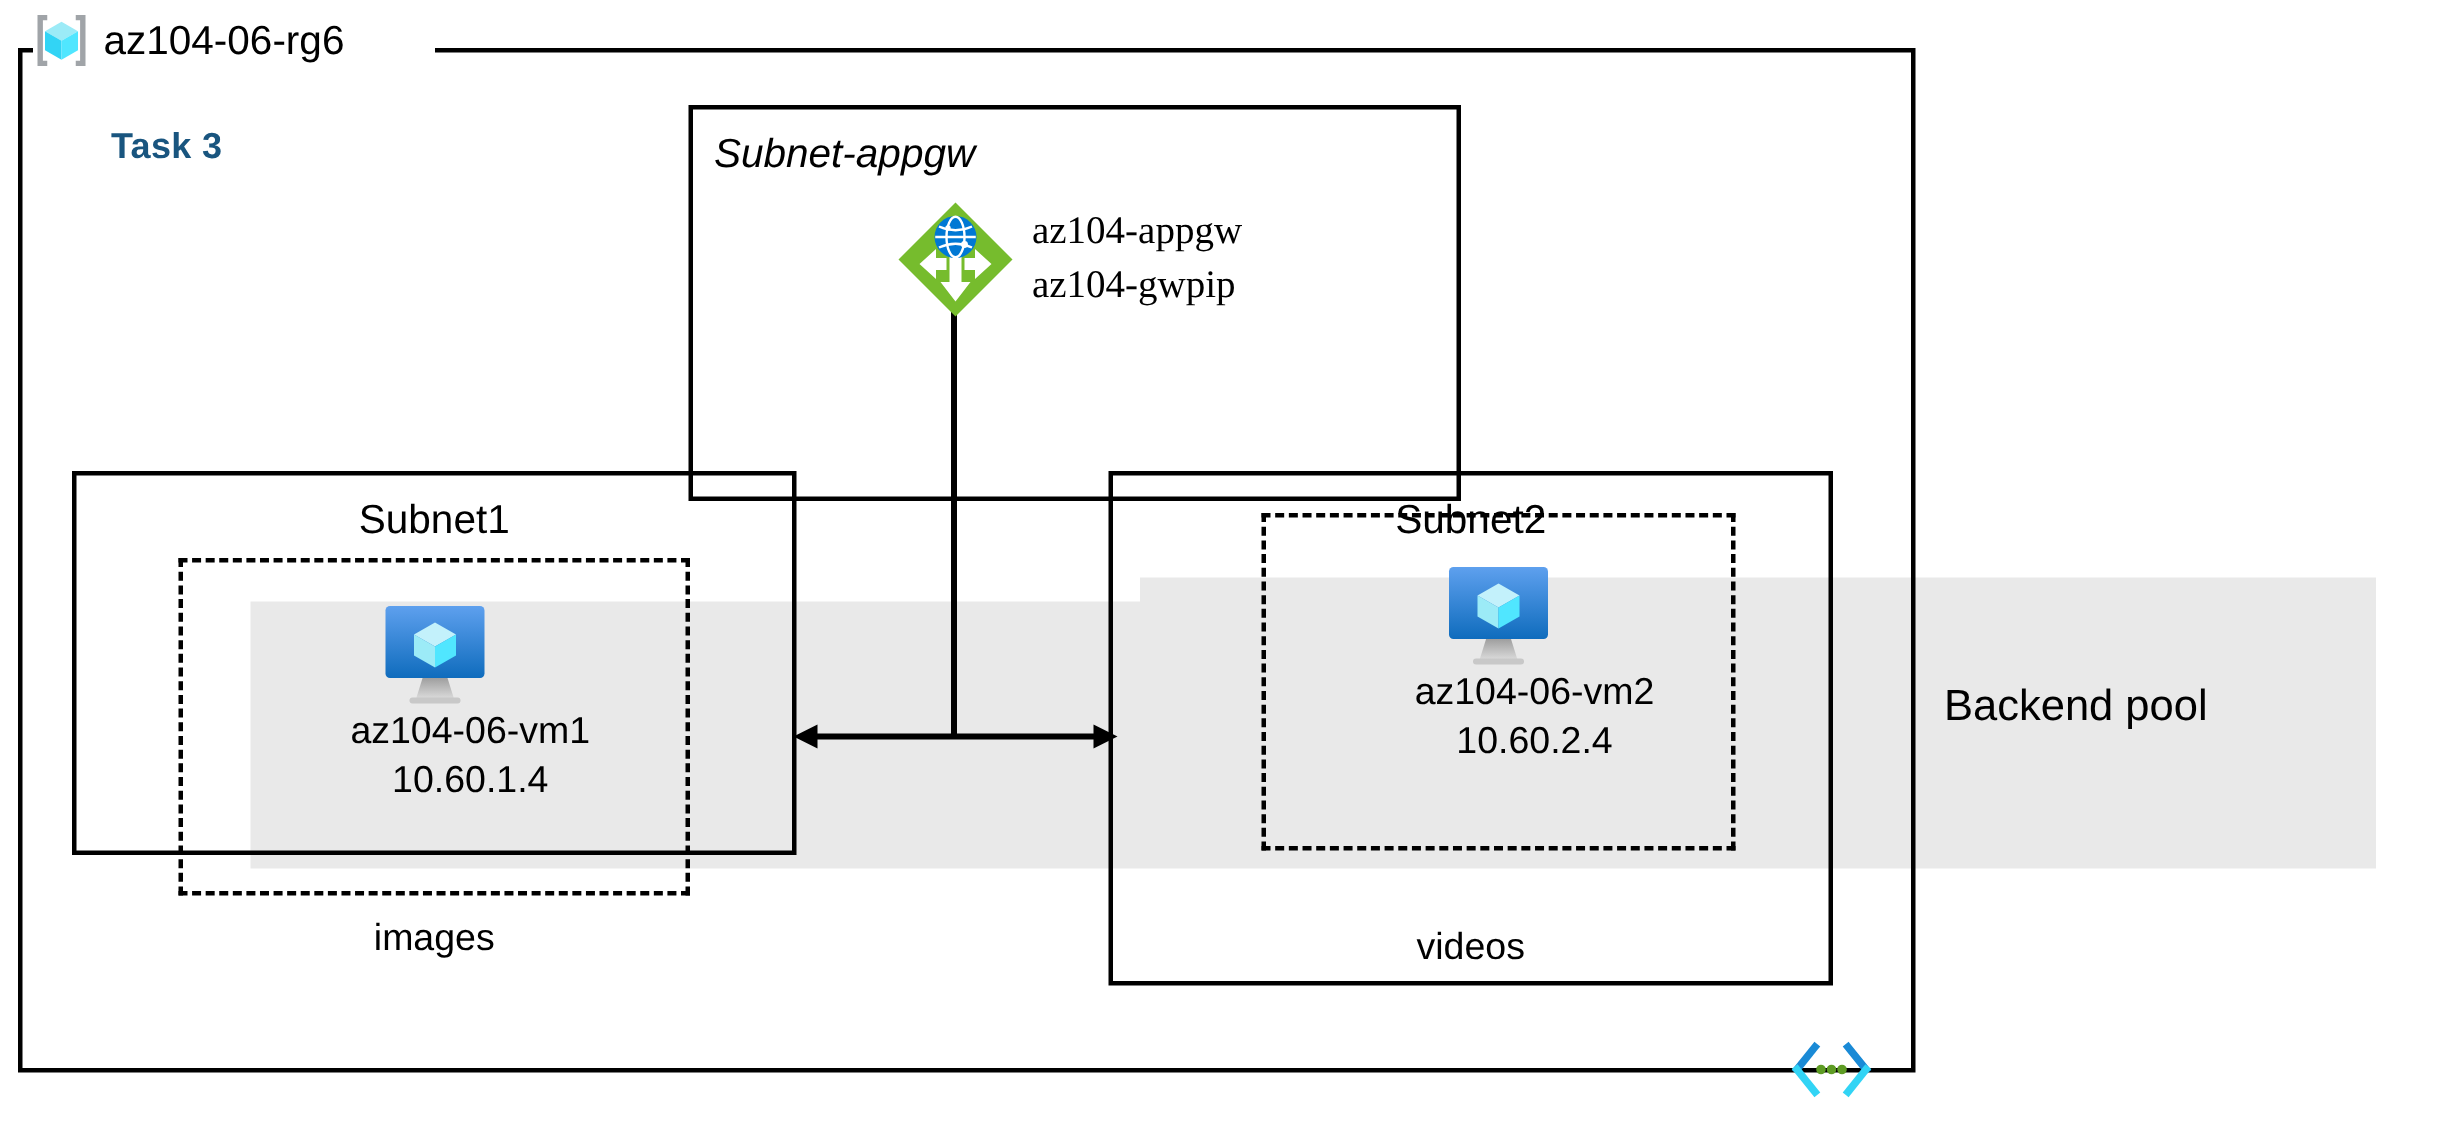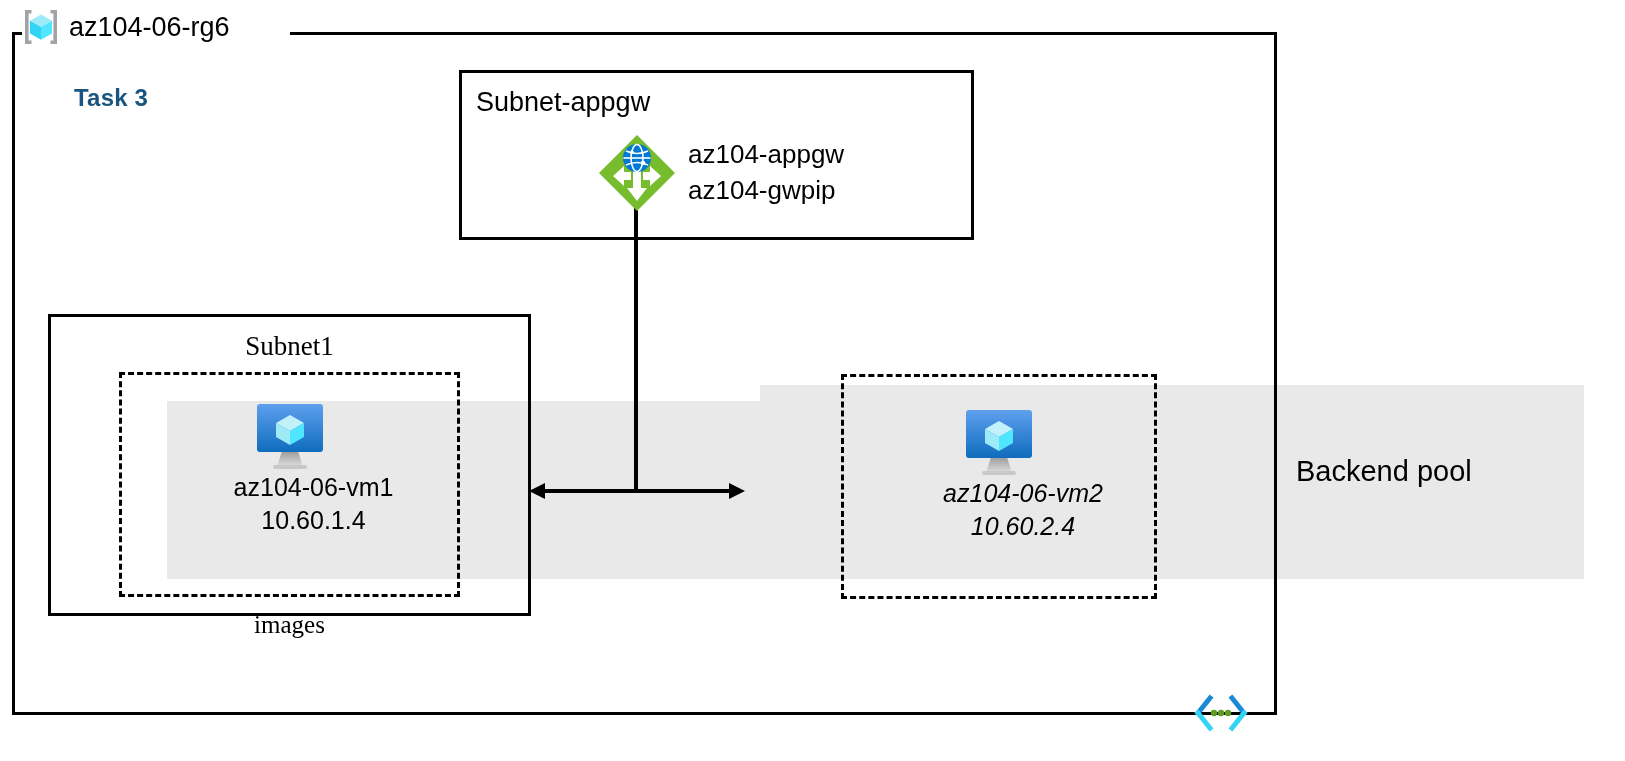--- a/index.html
+++ b/index.html
@@ -162,20 +162,21 @@
     align-items: center;
     gap: 10px;
   }
   .appgw-icon { width: 82px; height: 82px; display: block; }
   .appgw-labels {
     font-size: 26px;
     line-height: 36px;
     color: #000000;
     white-space: nowrap;
     padding-bottom: 2px;
+    font-family: Liberation Serif, serif;
   }
 
   
   .conn-vert {
     position: absolute;
     left: 634px;
     top: 208px;
     width: 4px;
     height: 283px;
     background: #000000;
@@ -225,21 +226,21 @@
   <div class="conn-vert"></div>
 
   <div class="conn-horiz">
     <svg width="224" height="42" viewBox="0 0 224 42" xmlns="http://www.w3.org/2000/svg">
       <line x1="14" y1="21" x2="210" y2="21" stroke="#000000" stroke-width="4"></line>
       <polygon points="4,21 20,13 20,29" fill="#000000"></polygon>
       <polygon points="220,21 204,13 204,29" fill="#000000"></polygon>
     </svg>
   </div>
 
-  <div class="box" style="left:459px; top:70px; width:515px; height:170px;">
+  <div class="box" style="left:459px; top:70px; width:515px; height:264px;font-style:italic;">
     <div class="box-title left" style="top:14px;">Subnet-appgw</div>
   </div>
 
   <div class="appgw-wrap">
     <span>
       <svg class="appgw-icon" viewBox="0 0 82 82" xmlns="http://www.w3.org/2000/svg">
 
         <polygon points="41,3 79,41 41,79 3,41" fill="#76bc2d"></polygon>
 
         <path d="M31 36 L31 28 L17 28 L17 48 L25 48 L25 40 L31 40 L22 52 L13 40 L19 40 L19 26 L33 26 L33 38 Z" fill="#ffffff" opacity="0"></path>
@@ -262,21 +263,21 @@
         <circle cx="47" cy="31" r="2.3" fill="#ffffff"></circle>
         <circle cx="36" cy="20" r="1.8" fill="#ffffff"></circle>
       </svg>
     </span>
     <span class="appgw-labels">
       <span>az104-appgw</span><br>
       <span>az104-gwpip</span>
     </span>
   </div>
 
-  <div class="box" style="left:48px; top:314px; width:483px; height:302px;font-family:Liberation Serif, serif;">
+  <div class="box" style="left:48px; top:314px; width:483px; height:256px;">
     <div class="box-title" style="top:14px;">Subnet1</div>
     <div class="sub-caption" style="top:294px;">images</div>
   </div>
 
   <div class="dashed" style="left:119px; top:372px; width:341px; height:225px;">
     <div class="vm-node" style="top:24px;">
       <span>
         <svg class="vm-icon" viewBox="0 0 78 72" xmlns="http://www.w3.org/2000/svg">
           <defs>
             <linearGradient id="mon1" x1="0" y1="0" x2="0" y2="1">
@@ -297,22 +298,26 @@
           <path d="M39 16 L53 24 L39 32 L25 24 Z" fill="#c3f1fb"></path>
           <path d="M25 24 L39 32 L39 46 L25 38 Z" fill="#9cebf7"></path>
           <path d="M53 24 L53 38 L39 46 L39 32 Z" fill="#50e6ff"></path>
         </svg>
       </span>
       <span class="vm-text">az104-06-vm1</span>
       <span class="vm-text">10.60.1.4</span>
     </div>
   </div>
 
-
-  <div class="dashed" style="left:841px; top:374px; width:316px; height:225px;font-style:italic;">
+  <div class="box" style="left:739px; top:314px; width:483px; height:343px;">
+    <div class="box-title" style="top:14px;">Subnet2</div>
+    <div class="sub-caption" style="top:300px;">videos</div>
+  </div>
+
+  <div class="dashed" style="left:841px; top:342px; width:316px; height:225px;">
     <div class="vm-node" style="top:28px;">
       <span>
         <svg class="vm-icon" viewBox="0 0 78 72" xmlns="http://www.w3.org/2000/svg">
           <defs>
             <linearGradient id="mon2" x1="0" y1="0" x2="0" y2="1">
               <stop offset="0%" stop-color="#5ea0ee"></stop>
               <stop offset="100%" stop-color="#0f6cbd"></stop>
             </linearGradient>
             <linearGradient id="stand2" x1="0" y1="0" x2="0" y2="1">
               <stop offset="0%" stop-color="#9a9a9a"></stop>

